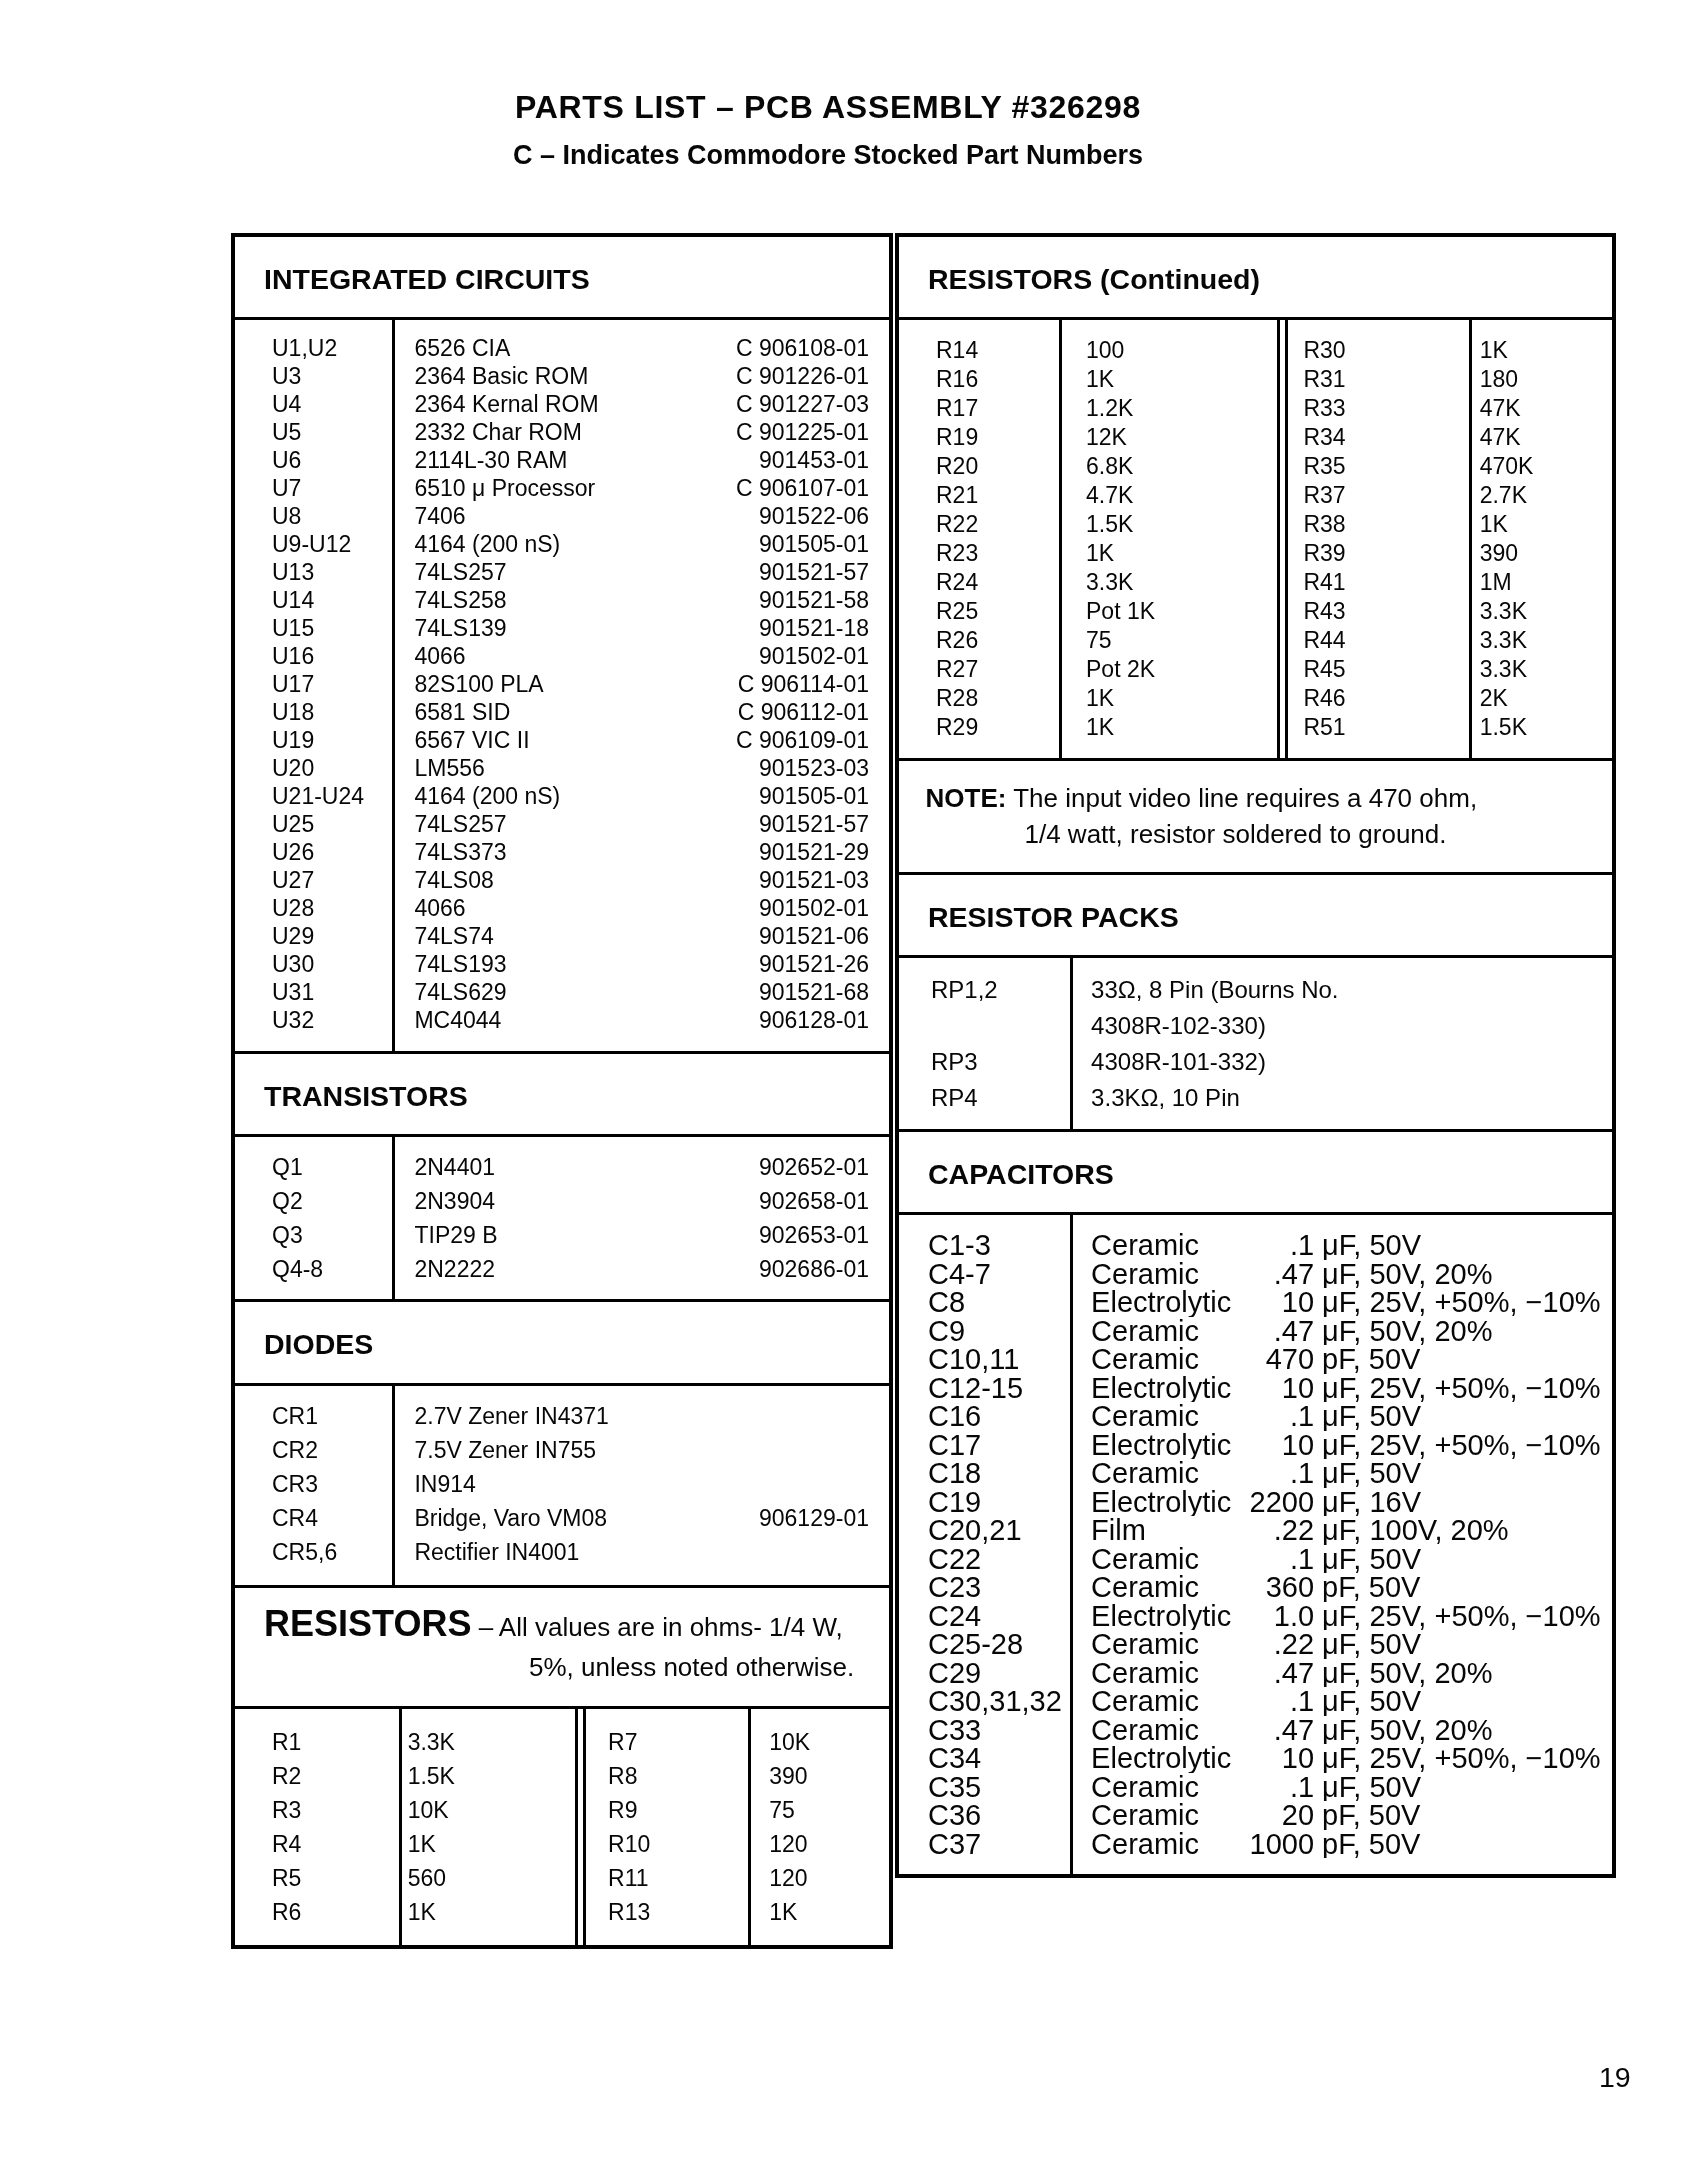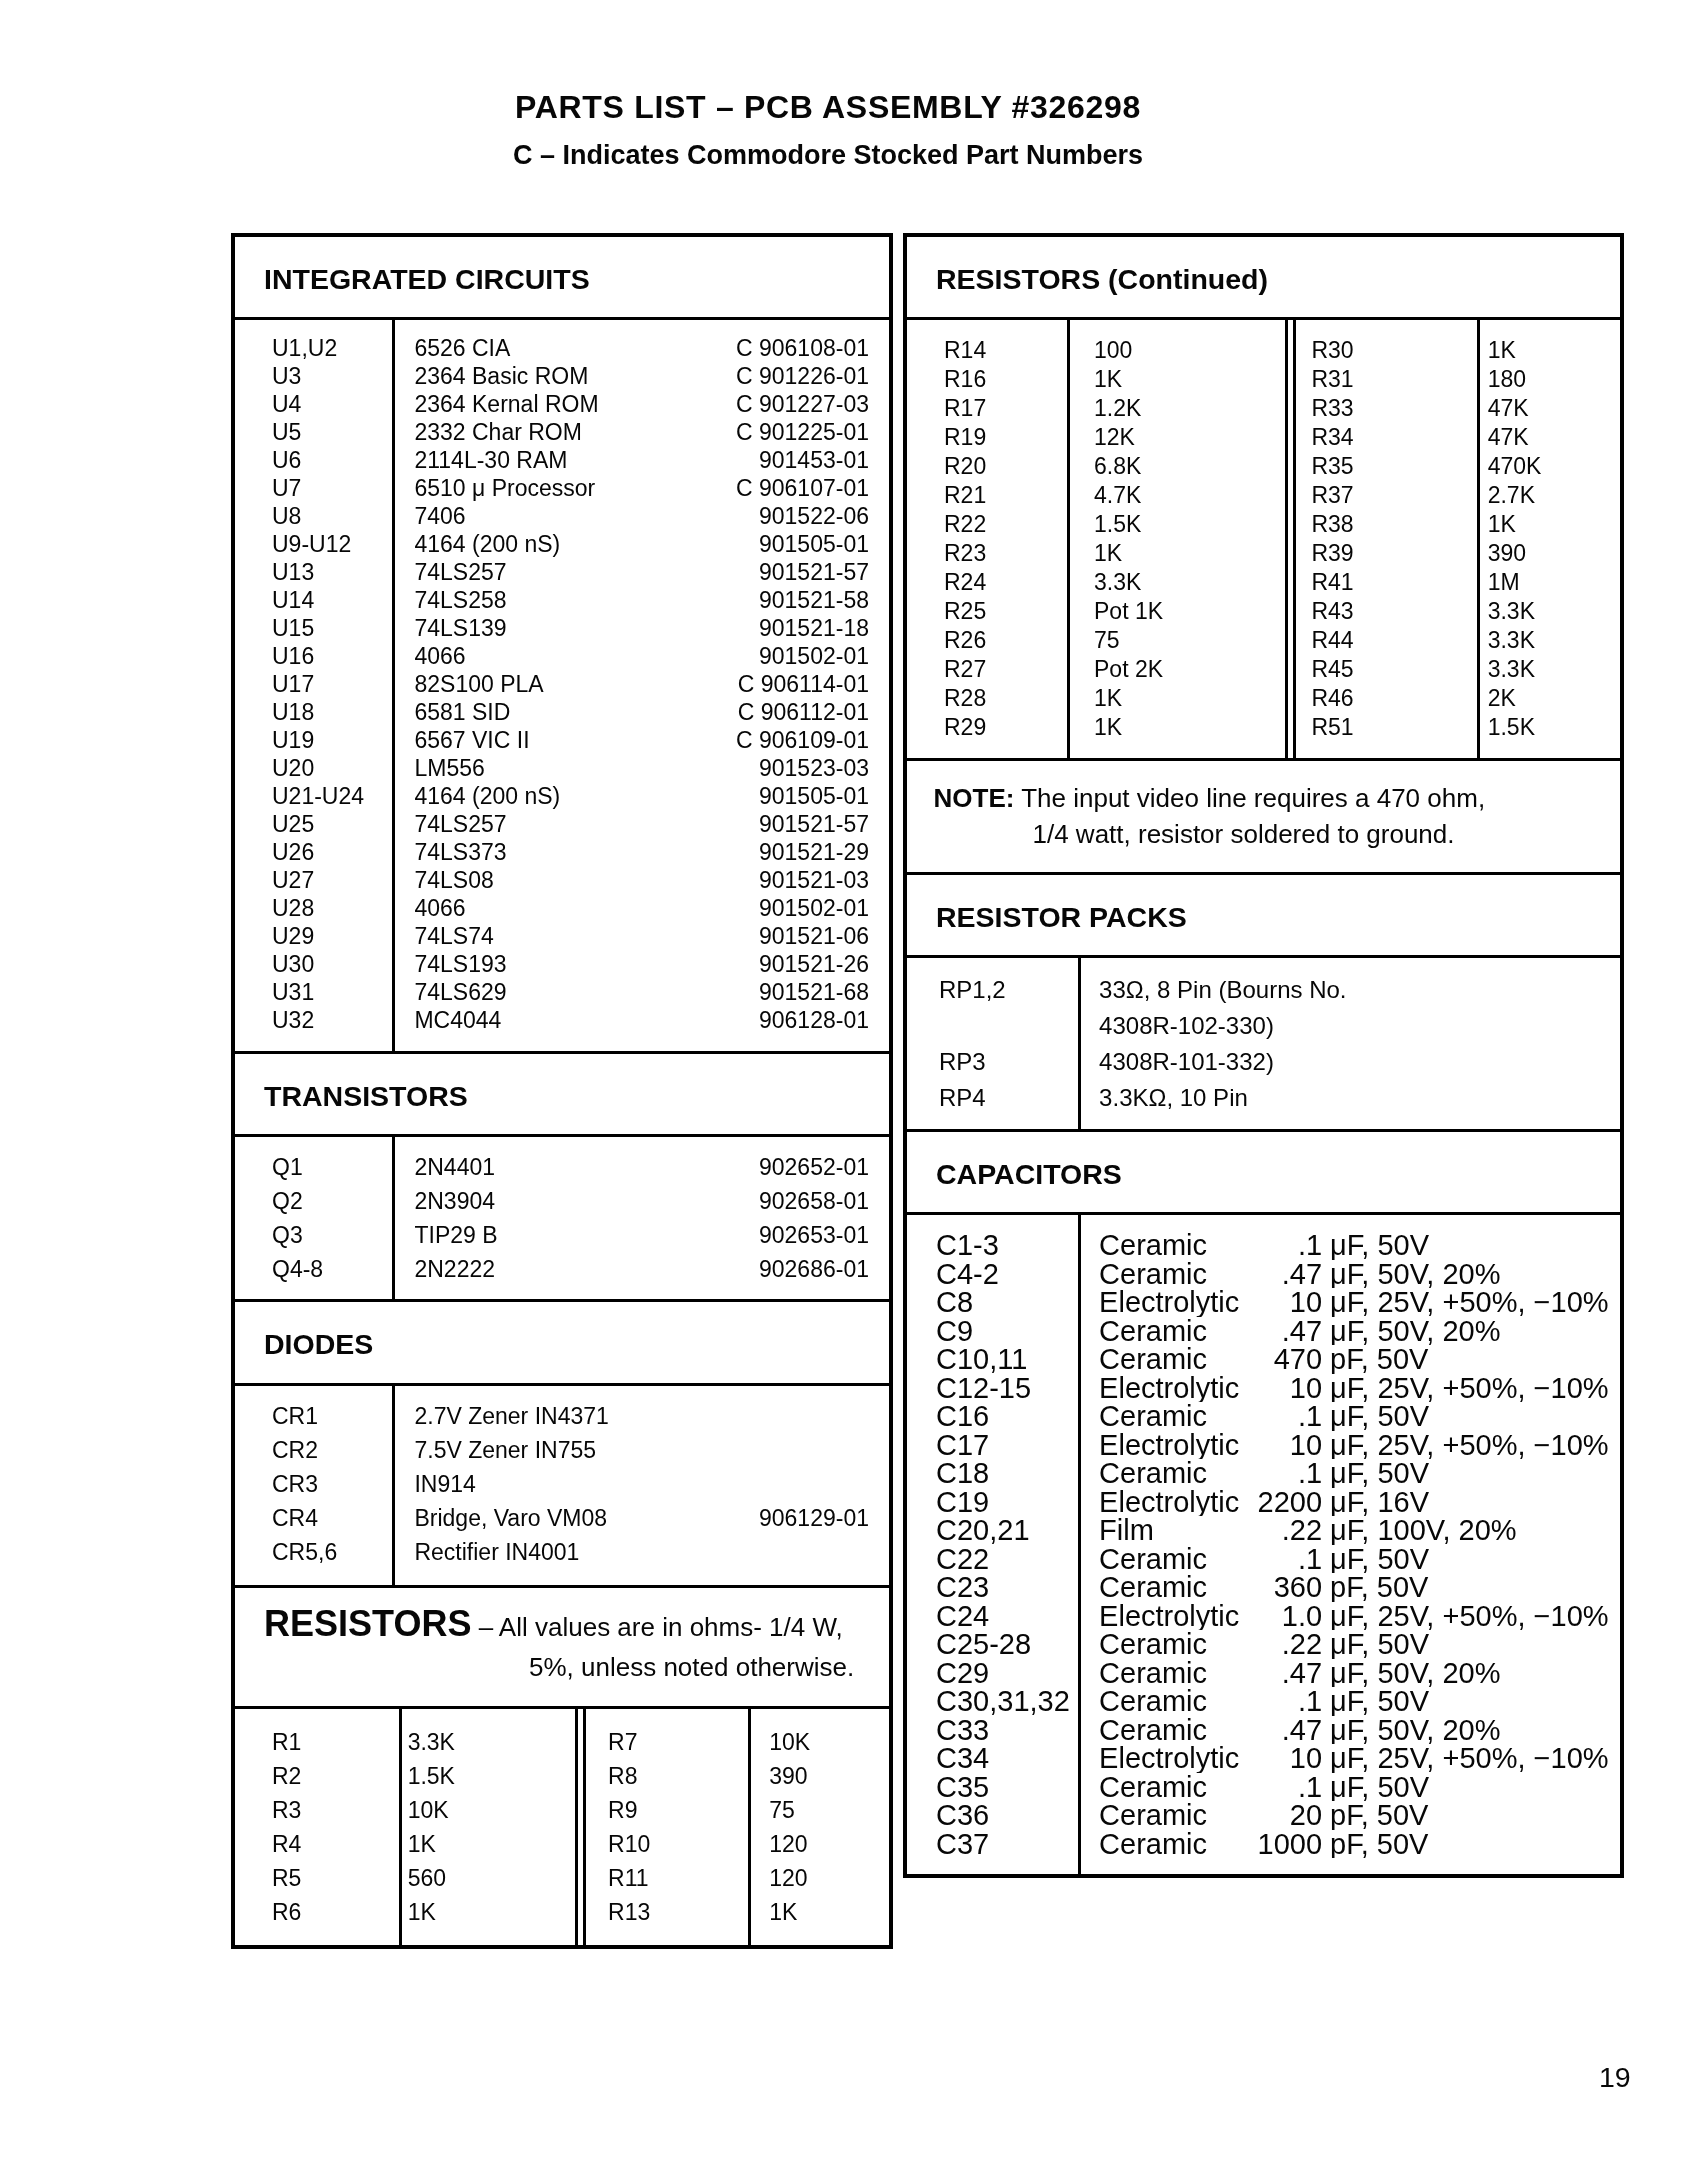--- a/index.html
+++ b/index.html
@@ -2,21 +2,21 @@
 <html style="font-size:10.6px"><head>
 <meta charset="utf-8">
 <style>
   html,body{margin:0;padding:0;background:#ffffff;}
   .page{position:relative;width:1685px;height:2183px;background:#fff;
         font-family:"Liberation Sans",sans-serif;color:#070707;overflow:hidden;}
   .title{position:absolute;top:89px;left:0;width:1656px;text-align:center;
          font-weight:700;font-size:32px;letter-spacing:0.7px;}
   .subtitle{position:absolute;top:140px;left:0;width:1656px;text-align:center;
          font-weight:700;font-size:27px;}
-  .columns{position:absolute;top:233px;left:231px;display:flex;gap:10px;align-items:flex-start;}
+  .columns{position:absolute;top:233px;left:231px;display:flex;gap:2px;align-items:flex-start;}
   .box{border:4px solid #000;background:#fff;}
   .leftcol{width:654px;}
   .rightcol{width:713px;}
   .sec-head{font-size:28.5px;font-weight:700;line-height:1.05;
             padding:28px 6.6px 22.5px 29px;border-bottom:3.3px solid #000;}
   .bt{border-top:3.3px solid #000;}
   .tbody{position:relative;}
   .vline{position:absolute;top:0;bottom:0;width:0;border-left:3.3px solid #000;}
   .row3{display:grid;grid-template-columns:24% 1fr auto;font-size:23px;}
   .ic-body .row3{line-height:28px;}
@@ -494,21 +494,21 @@
       <div class="tbody cap-body">
         <div class="vline" style="left:24%"></div>
         <div>
             <div class="cap-row">
             <div class="ref">C1-3</div>
             <div class="type">Ceramic</div>
             <div class="num">.1</div>
             <div class="rest">μF, 50V</div>
           </div>
             <div class="cap-row">
-            <div class="ref">C4-2</div>
+            <div class="ref">C4-7</div>
             <div class="type">Ceramic</div>
             <div class="num">.47</div>
             <div class="rest">μF, 50V, 20%</div>
           </div>
             <div class="cap-row">
             <div class="ref">C8</div>
             <div class="type">Electrolytic</div>
             <div class="num">10</div>
             <div class="rest">μF, 25V, +50%, −10%</div>
           </div>

